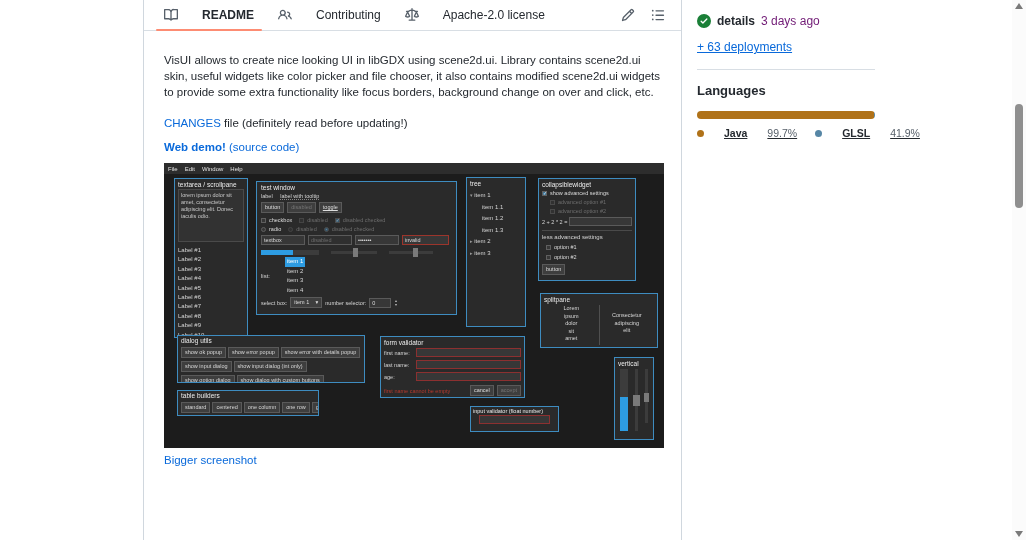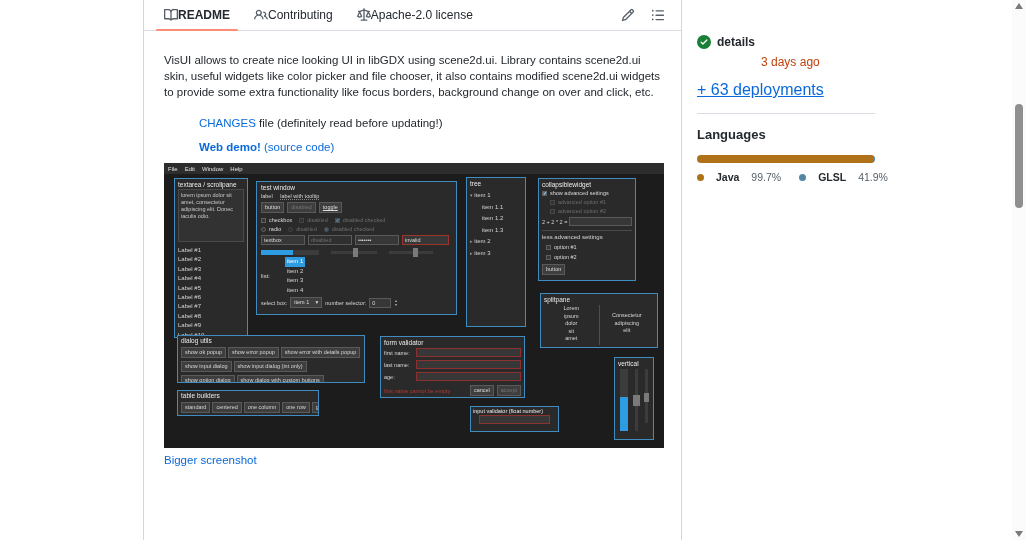--- a/index.html
+++ b/index.html
@@ -3,31 +3,31 @@
 <meta charset="utf-8">
 <style>
   * { margin:0; padding:0; box-sizing:border-box; }
   html,body { width:1026px; height:540px; overflow:hidden; }
   body { background:#ffffff; font-family:"Liberation Sans", sans-serif; color:#24292f; position:relative; }
 
   
   .card { position:absolute; left:143px; top:-2px; width:539px; height:700px;
           border:1px solid #d0d7de; border-radius:0 0 6px 6px; background:#fff; }
   .tabbar { display:flex; align-items:center; height:32px; border-bottom:1px solid #d8dee4; padding:0 8px; }
-  .tab { display:flex; align-items:center; gap:0; padding:0 12px; height:100%; font-size:12px; color:#24292f; position:relative; cursor:pointer; }
+  .tab { display:flex; align-items:center; gap:24px; padding:0 12px; height:100%; font-size:12px; color:#24292f; position:relative; cursor:pointer; }
   .tab .octicon { fill:#57606a; }
   .tab.active { font-weight:700; }
   .tab.active::after { content:""; position:absolute; left:4px; right:4px; bottom:-1px; height:2px; background:#fd8c73; border-radius:2px; }
   .tab-actions { margin-left:auto; display:flex; gap:16px; padding-right:8px; }
   .tab-actions .octicon { fill:#57606a; cursor:pointer; }
 
   .content { padding:21px 20px 0 20px; }
   h1.rm-title { font-size:23px; line-height:28px; font-weight:700; padding-bottom:6px; border-bottom:1px solid #d8dee4; margin-bottom:9px; }
   .content p { font-size:11.5px; line-height:16px; margin-bottom:15px; }
-  .content p.single { margin-bottom:8px;margin-left:35px; }
+  .content p.single { margin-bottom:8px; }
   a.lnk { color:#0969da; text-decoration:none; cursor:pointer; }
   a.lnk.u { }
   .bold { font-weight:700; }
   .bigger { display:inline-block; margin-top:6px; font-size:11.5px; }
 
   
   .shot { position:relative; width:500px; height:285px; background:#1c1c1c; margin-top:3px; overflow:hidden;
           font-family:"Liberation Sans", sans-serif; color:#d6d6d6; cursor:pointer; }
   .menubar { position:absolute; left:0; top:0; width:100%; height:11px; background:#2d2d2d; padding-left:4px;
              font-size:6px; color:#e3e3e3; display:flex; align-items:center; }
@@ -54,27 +54,27 @@
   .sel-item.selected { background:#2d9ce2; color:#fff; }
   .err { color:#b5382c; }
   .vline { width:1px; background:#4f4f4f; }
 
   
   .sidebar { position:absolute; left:697px; top:1px; width:178px; }
   .sb-head { display:flex; align-items:center; font-size:13px; font-weight:700; }
   .counter { background:#eaedf0; border-radius:10px; font-size:10px; font-weight:500; padding:1px 6px; margin-left:7px; }
   .release-row { display:flex; align-items:center; gap:6px; margin-top:13px; font-size:12px; }
   .release-name { font-weight:700; }
-  .release-time { color:#c2410c;margin-top:41px; }
-  .more-link { display:inline-block; margin-top:12px; font-size:16px; color:#0969da; text-decoration:underline; }
+  .release-time { color:#701a75; }
+  .more-link { display:inline-block; margin-top:12px; font-size:12px; color:#0969da; text-decoration:underline; }
   .sb-divider { border:none; border-top:1px solid #d8dee4; margin:14px 0 13px 0; }
   .lang-bar { display:flex; height:8px; border-radius:4px; overflow:hidden; margin-top:13px; }
   .lang-bar .seg { height:100%; }
   .legend { display:flex; gap:18px; margin-top:8px; font-size:10.5px; align-items:center; }
-  .legend .li { display:flex; align-items:center; gap:12px; }
+  .legend .li { display:flex; align-items:center; gap:20px;text-decoration:underline; }
   .ldot { width:7px; height:7px; border-radius:50%; flex:none; }
   .lname { font-weight:700; } .lpct { color:#57606a; }
 
   
   .scrollbar { position:absolute; right:0; top:0; width:14px; height:540px; background:#fbfbfb; }
   .sb-thumb { position:absolute; left:3px; top:104px; width:8px; height:104px; background:#8f8f8f; border-radius:4px; cursor:pointer; }
   .arr { position:absolute; left:3px; width:0; height:0; border-left:4px solid transparent; border-right:4px solid transparent; cursor:pointer; }
   .arr.up { top:3px; border-bottom:6px solid #7a7a7a; }
   .arr.down { bottom:3px; border-top:6px solid #7a7a7a; }
 </style>

